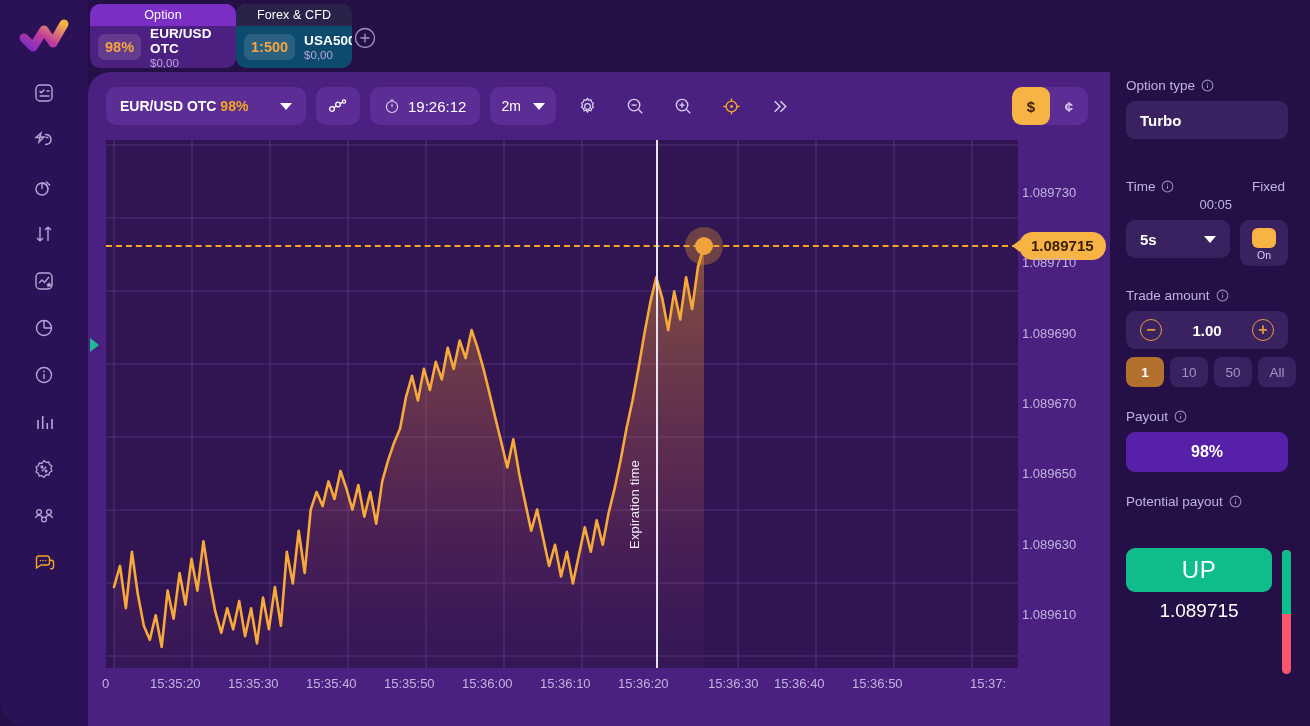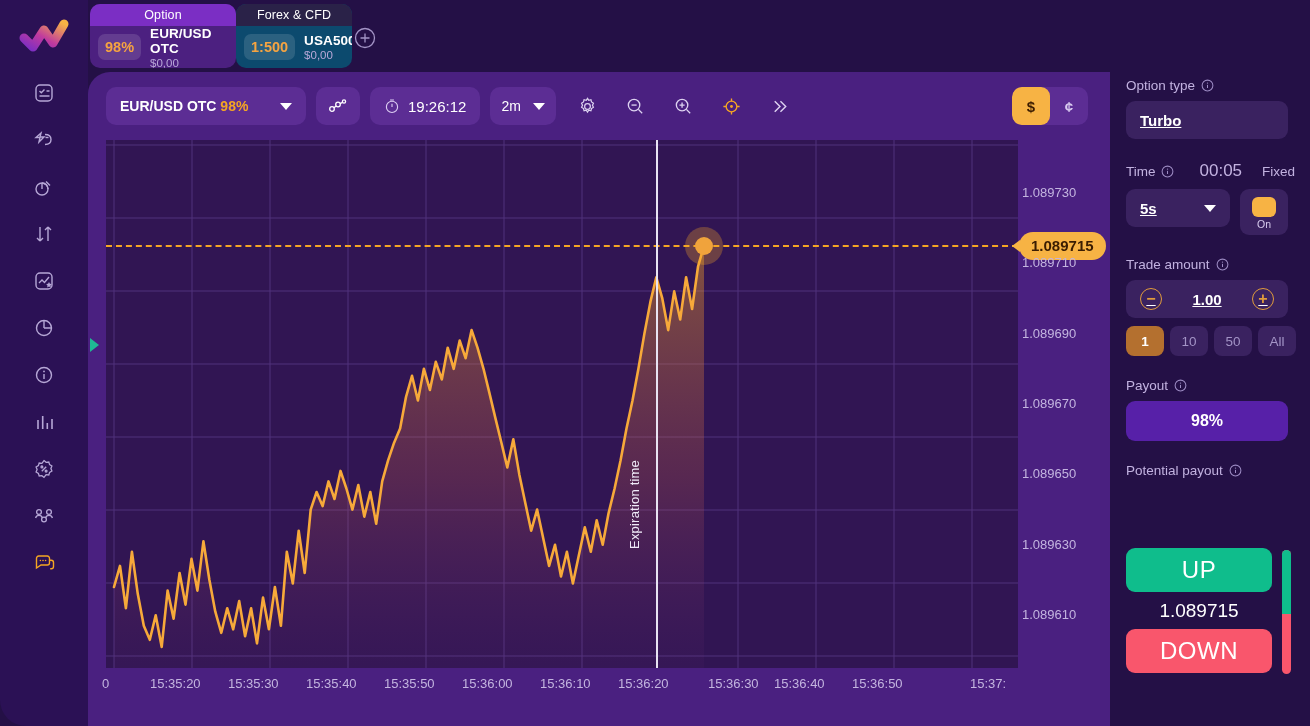--- a/index.html
+++ b/index.html
@@ -157,28 +157,28 @@
     background: #241046; padding: 78px 16px 0 16px;
   }
   .field-label {
     display: flex; align-items: center; gap: 6px;
     font-size: 13.5px; color: #c2b2e0; margin-bottom: 8px;
   }
   .info-ic { width: 13px; height: 13px; color: #9d8cc4; flex: none; }
   .control {
     width: 162px; height: 38px; background: #3a2260; border-radius: 9px;
     display: flex; align-items: center; color: #fff; font-size: 15px; font-weight: bold;
-    padding: 0 14px; cursor: pointer; text-decoration: underline;
+    padding: 0 14px; cursor: pointer;
   }
   .control.select { justify-content: space-between; }
   .mt { margin-top: 22px; }
 
   .time-row { display: flex; align-items: center; gap: 6px; margin-bottom: 8px; }
   .time-lab { font-size: 13.5px; color: #c2b2e0; display: flex; align-items: center; gap: 5px; }
-  .time-val { margin-left: 20px; font-size: 17px; color: #c2b2e0; }
+  .time-val { margin-left: 20px; font-size: 13px; color: #c2b2e0; margin-top: 36px; }
   .fixed-lab { margin-left: 14px; font-size: 13.5px; color: #c2b2e0; }
   .time-ctrls { display: flex; gap: 10px; }
   .time-select { width: 104px; }
   .fixed-toggle {
     width: 48px; height: 46px; background: #3a2260; border-radius: 9px;
     display: flex; flex-direction: column; align-items: center; justify-content: center;
     gap: 1px; padding-top: 3px; cursor: pointer;
   }
   .toggle-knob { width: 24px; height: 20px; border-radius: 6px; background: #f7b344; }
   .toggle-state { font-size: 10.5px; color: #d7cbee; }
@@ -570,20 +570,19 @@
         <circle cx="7" cy="7" r="5.8"></circle>
           <path d="M7 6.3v3.4"></path>
           <circle cx="7" cy="4.4" r=".75" fill="currentColor" stroke="none"></circle>
       </svg>
     </div>
 
     <div class="trade-zone">
       <div class="trade-col">
         <div class="btn-up">UP</div>
         <div class="cur-price">1.089715</div>
-        <div class="btn-down">DOWN</div>
       </div>
       <div class="sentiment">
         <div class="sentiment-up" id="sent-up" style="height: 52%;"></div>
       </div>
     </div>
   </div>
 </div>
 
 </body></html>

